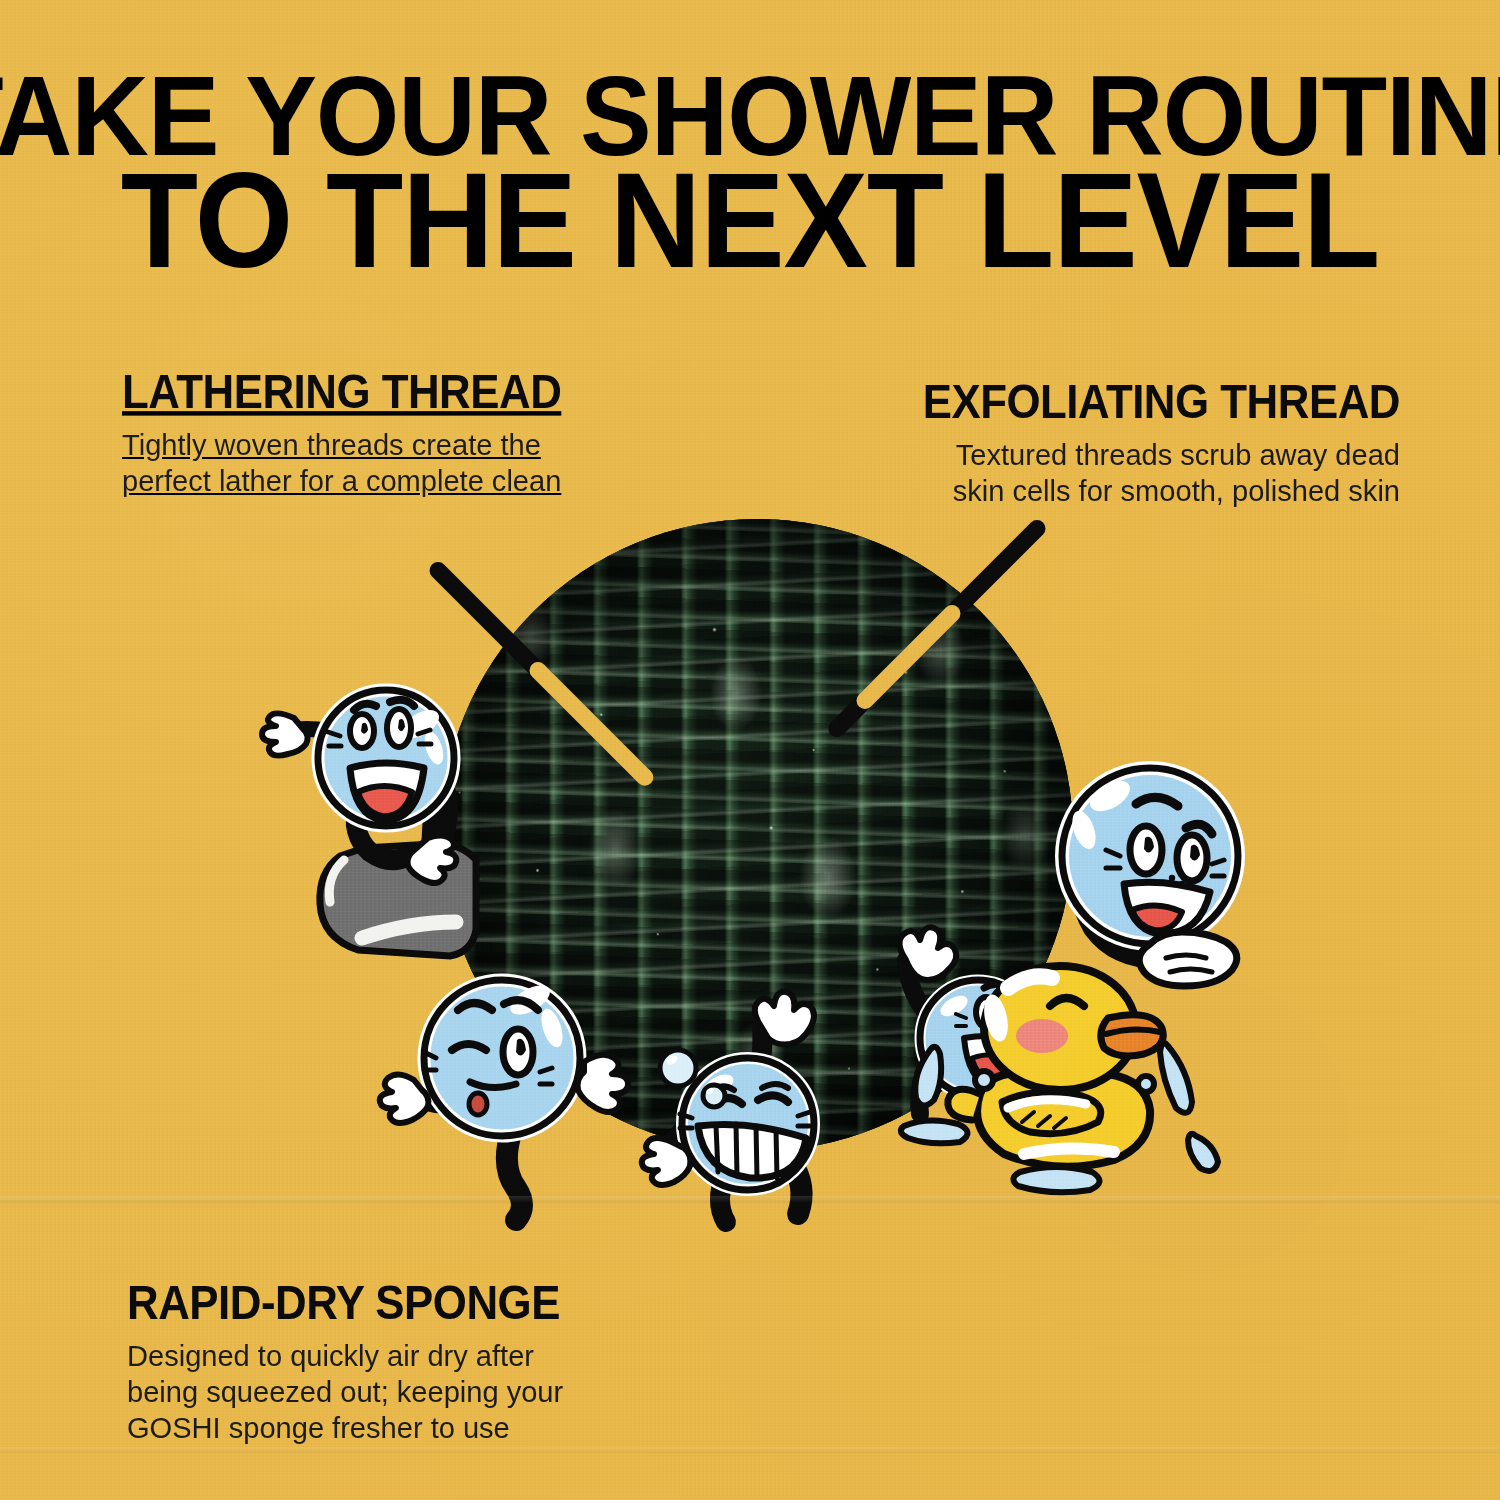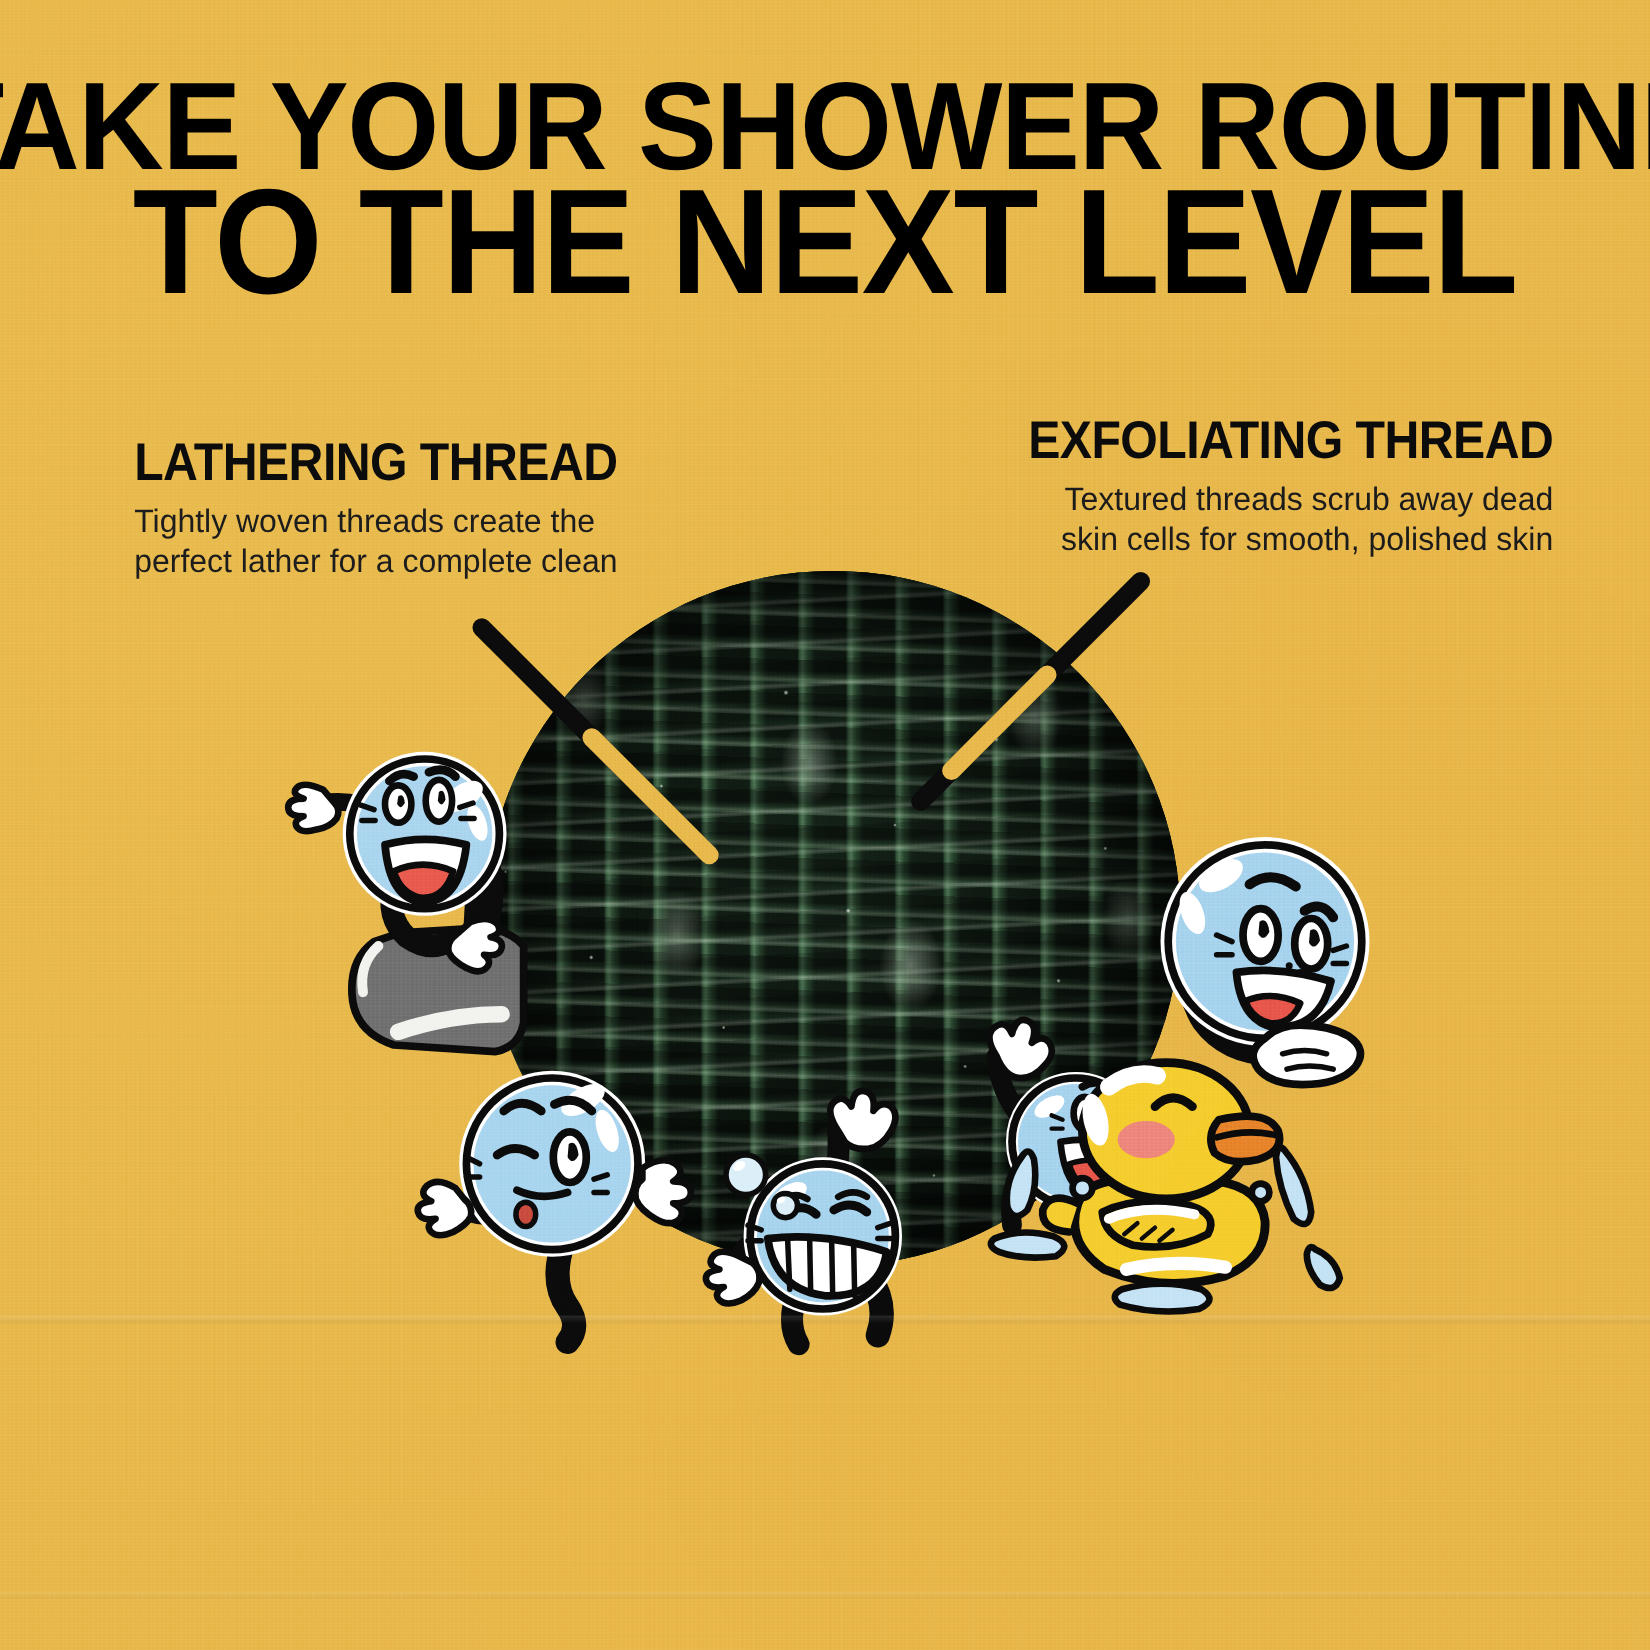--- a/index.html
+++ b/index.html
@@ -62,22 +62,22 @@
   .feature p{
     margin:13px 0 0 0;color:#1b1b1b;
     font-size:29.5px;line-height:36px;font-weight:400;
     font-family:"Liberation Sans", sans-serif;
     transform:scaleX(.985);
   }
   .feature.left h3, .feature.left p{transform-origin:left center;}
   .feature.right h3, .feature.right p{transform-origin:right center;}
   .feature.right{text-align:right;}
 
-  #f-lathering{left:122px;top:398px;}
-  #f-exfoliating{right:88px;top:378px;}
+  #f-lathering{left:122px;top:368px;text-decoration:underline;}
+  #f-exfoliating{right:100px;top:378px;}
   #f-rapid{left:127px;top:1279px;}
   #f-rip{right:92px;top:1279px;}
 
   
   #fabric-circle{
     position:absolute;left:441px;top:519px;width:632px;height:632px;
     border-radius:50%;overflow:hidden;z-index:10;
     background:#0a120c;
   }
   .weave-layer{position:absolute;inset:-6%;}
@@ -166,20 +166,24 @@
   <div class="feature left" id="f-lathering">
     <h3>LATHERING THREAD</h3>
     <p style="width:470px;">Tightly woven threads create the perfect lather for a complete clean</p>
   </div>
 
   <div class="feature right" id="f-exfoliating">
     <h3>EXFOLIATING THREAD</h3>
     <p style="width:500px;">Textured threads scrub away dead skin cells for smooth, polished skin</p>
   </div>
 
+  <div class="feature left" id="f-rapid">
+    <h3>RAPID-DRY SPONGE</h3>
+    <p style="width:470px;">Designed to quickly air dry after being squeezed out; keeping your GOSHI sponge fresher to use</p>
+  </div>
 
 
   <div id="fabric-circle">
     <div class="weave-layer" id="weave-base"></div>
     <div class="weave-layer" id="weave-warp"></div>
     <div class="weave-layer" id="weave-weft"></div>
     <div class="weave-layer" id="weave-weft2"></div>
     <div class="weave-layer" id="weave-slubs"></div>
     <div class="weave-layer" id="weave-speckle"></div>
     <div id="weave-vignette"></div>

